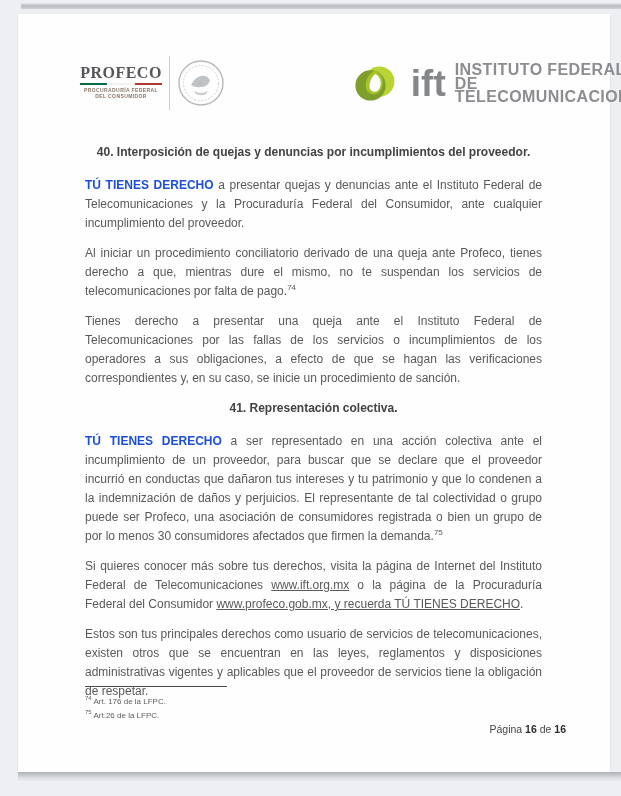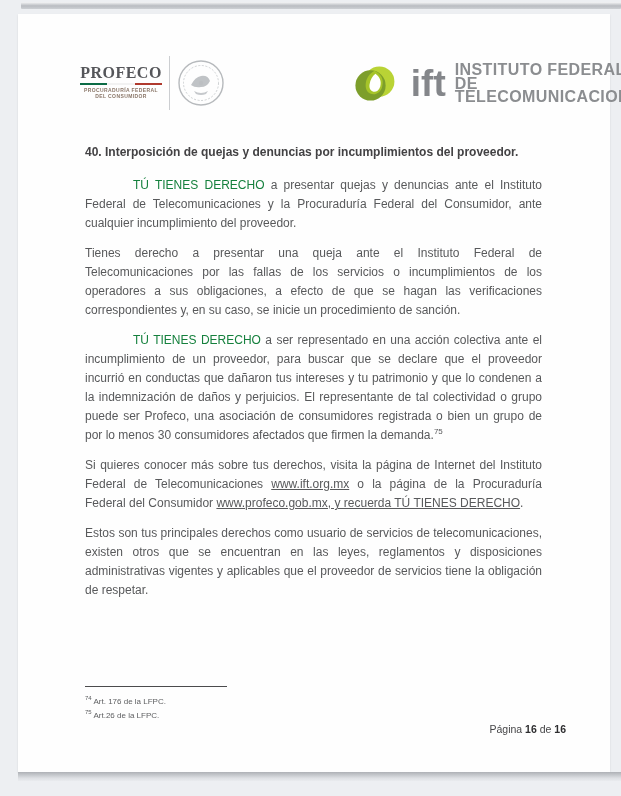--- a/index.html
+++ b/index.html
@@ -70,24 +70,24 @@
 
   
   .content {
     position: absolute; left: 67px; top: 126px; width: 457px;
     color: #58595b; font-size: 12px; line-height: 19px;
     text-align: justify;
   }
   .content p { margin-bottom: 11px; }
   .content h2 {
     font-size: 12px; color: #434244; font-weight: bold;
-    margin: 3px 0 14px 0; text-align: left;
+    margin: 3px 0 14px 0; text-align: center;
   }
   .h2-second { margin-top: 6px; }
-  .bold-lead { font-weight: normal; color: #15803d; margin-left: 48px; }
+  .bold-lead { font-weight: bold; color: #1d4ed8; }
   sup.fn-ref { font-size: 8px; line-height: 0; vertical-align: super; }
   .doclink { color: #58595b; text-decoration: underline; cursor: pointer; }
 
   
   .footnotes { position: absolute; left: 67px; top: 672px; width: 457px; }
   .fn-rule { width: 142px; height: 1px; background: #4b4b4d; margin-bottom: 6px; }
   .fn-line { font-size: 8px; line-height: 10.5px; color: #5d5e60; }
   .fn-line sup { font-size: 6px; }
 
   
@@ -144,23 +144,25 @@
         </div>
       </div>
     </div>
 
     <div class="content">
 
       <h2>40. Interposición de quejas y denuncias por incumplimientos del proveedor.</h2>
 
       <p><span class="bold-lead">TÚ TIENES DERECHO</span><span> a presentar quejas y denuncias ante el Instituto Federal de Telecomunicaciones y la Procuraduría Federal del Consumidor, ante cualquier incumplimiento del proveedor.</span></p>
 
+      <p><span>Al iniciar un procedimiento conciliatorio derivado de una queja ante Profeco, tienes derecho a que, mientras dure el mismo, no te suspendan los servicios de telecomunicaciones por falta de pago.</span><sup class="fn-ref">74</sup></p>
 
       <p><span>Tienes derecho a presentar una queja ante el Instituto Federal de Telecomunicaciones por las fallas de los servicios o incumplimientos de los operadores a sus obligaciones, a efecto de que se hagan las verificaciones correspondientes y, en su caso, se inicie un procedimiento de sanción.</span></p>
 
+      <h2 class="h2-second">41. Representación colectiva.</h2>
 
       <p><span class="bold-lead">TÚ TIENES DERECHO</span><span> a ser representado en una acción colectiva ante el incumplimiento de un proveedor, para buscar que se declare que el proveedor incurrió en conductas que dañaron tus intereses y tu patrimonio y que lo condenen a la indemnización de daños y perjuicios. El representante de tal colectividad o grupo puede ser Profeco, una asociación de consumidores registrada o bien un grupo de por lo menos 30 consumidores afectados que firmen la demanda.</span><sup class="fn-ref">75</sup></p>
 
       <p><span>Si quieres conocer más sobre tus derechos, visita la página de Internet del Instituto Federal de Telecomunicaciones </span><a class="doclink">www.ift.org.mx</a><span> o la página de la Procuraduría Federal del Consumidor </span><a class="doclink">www.profeco.gob.mx, y recuerda TÚ TIENES DERECHO</a><span>.</span></p>
 
       <p><span>Estos son tus principales derechos como usuario de servicios de telecomunicaciones, existen otros que se encuentran en las leyes, reglamentos y disposiciones administrativas vigentes y aplicables que el proveedor de servicios tiene la obligación de respetar.</span></p>
     </div>
 
     <div class="footnotes">
       <div class="fn-rule"></div>

